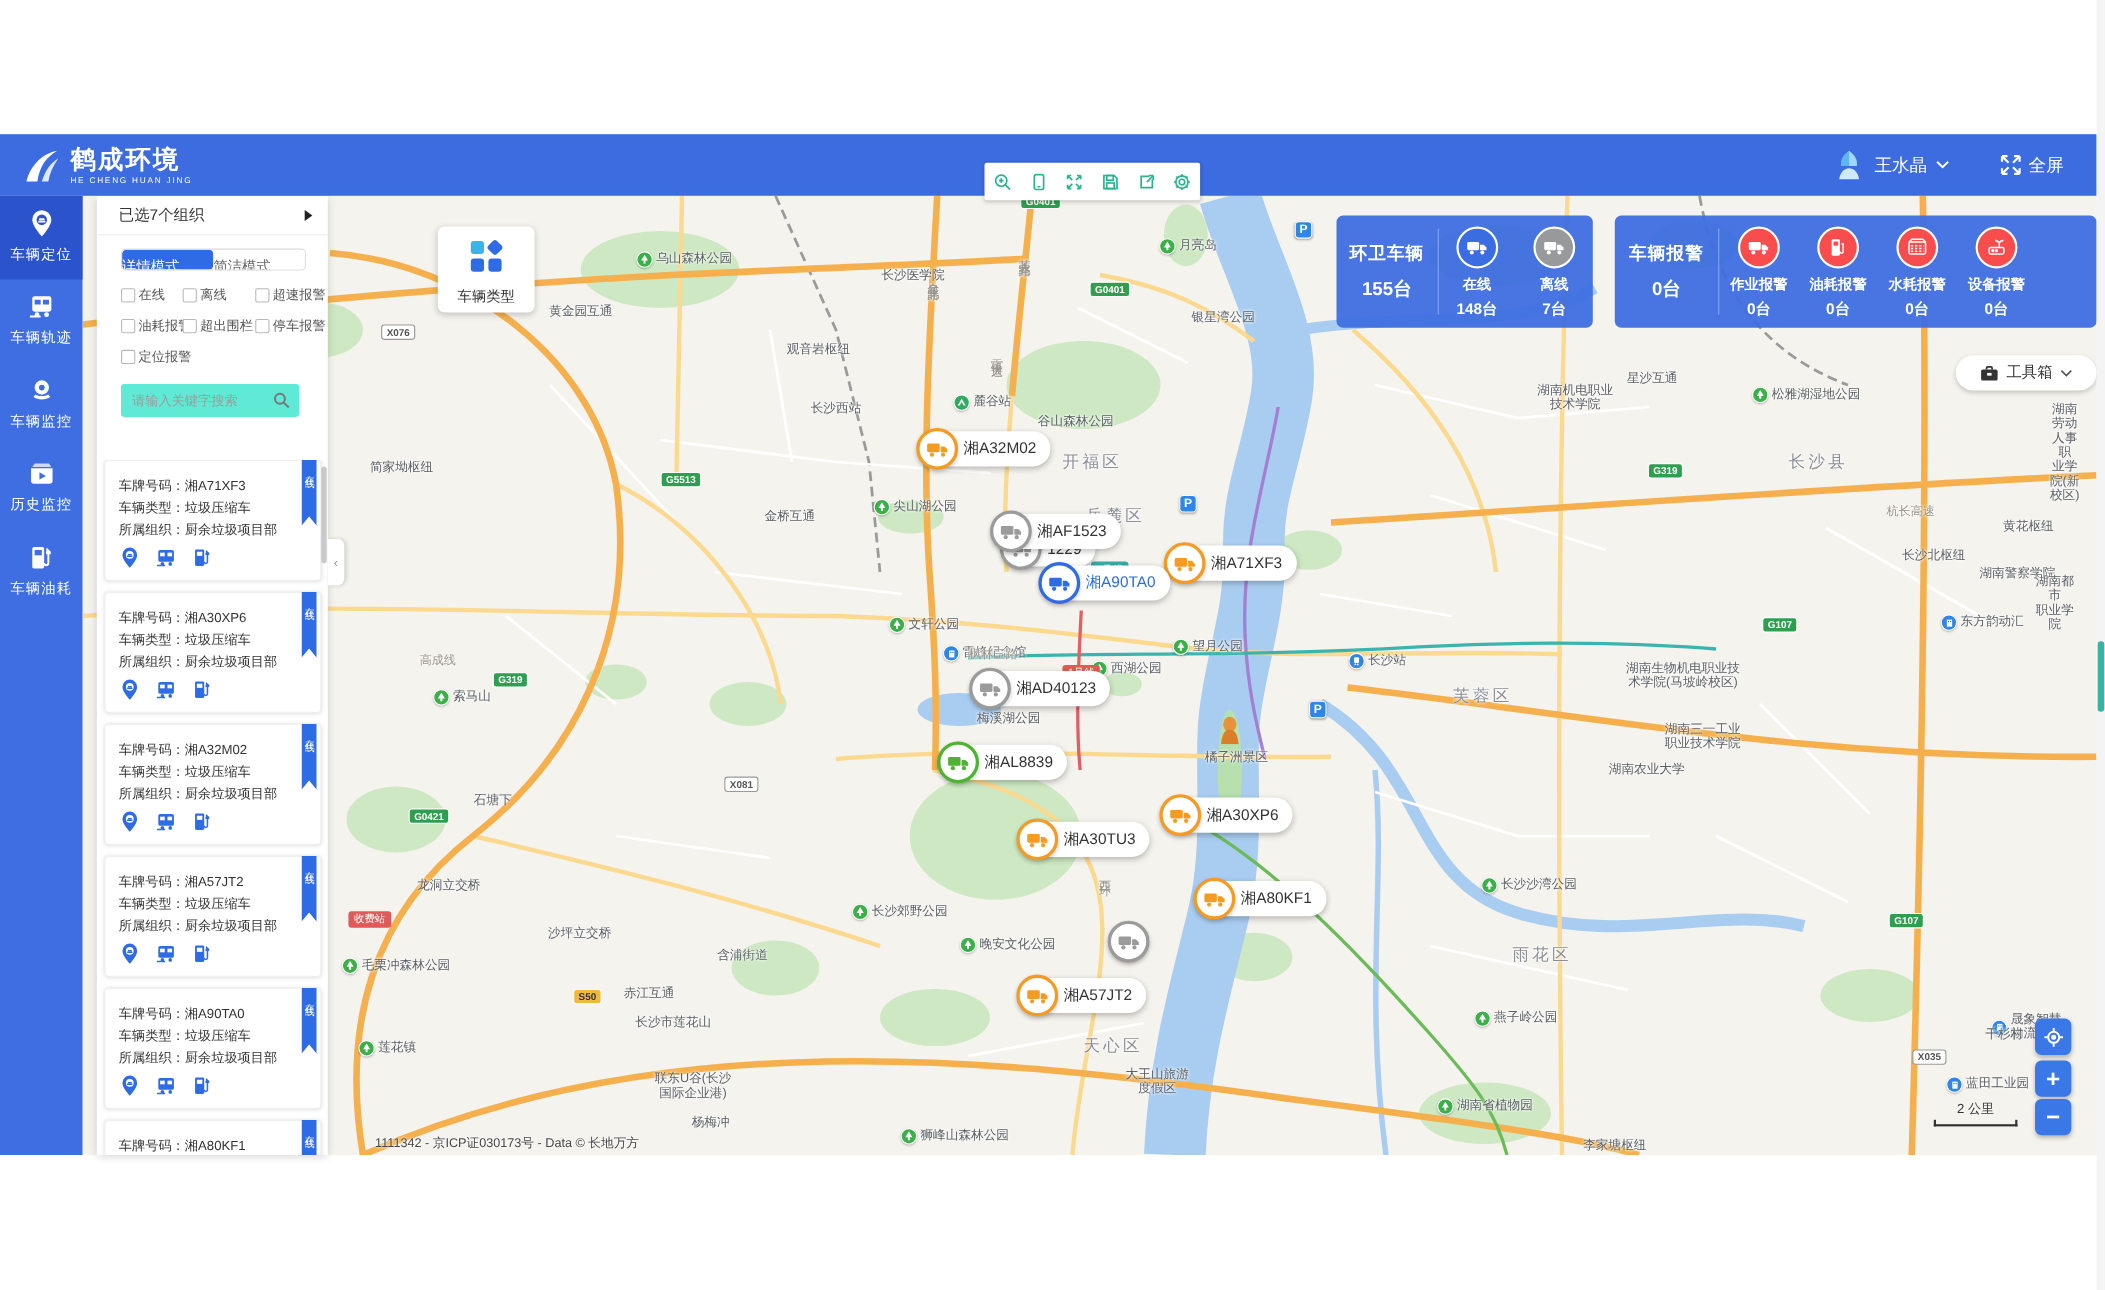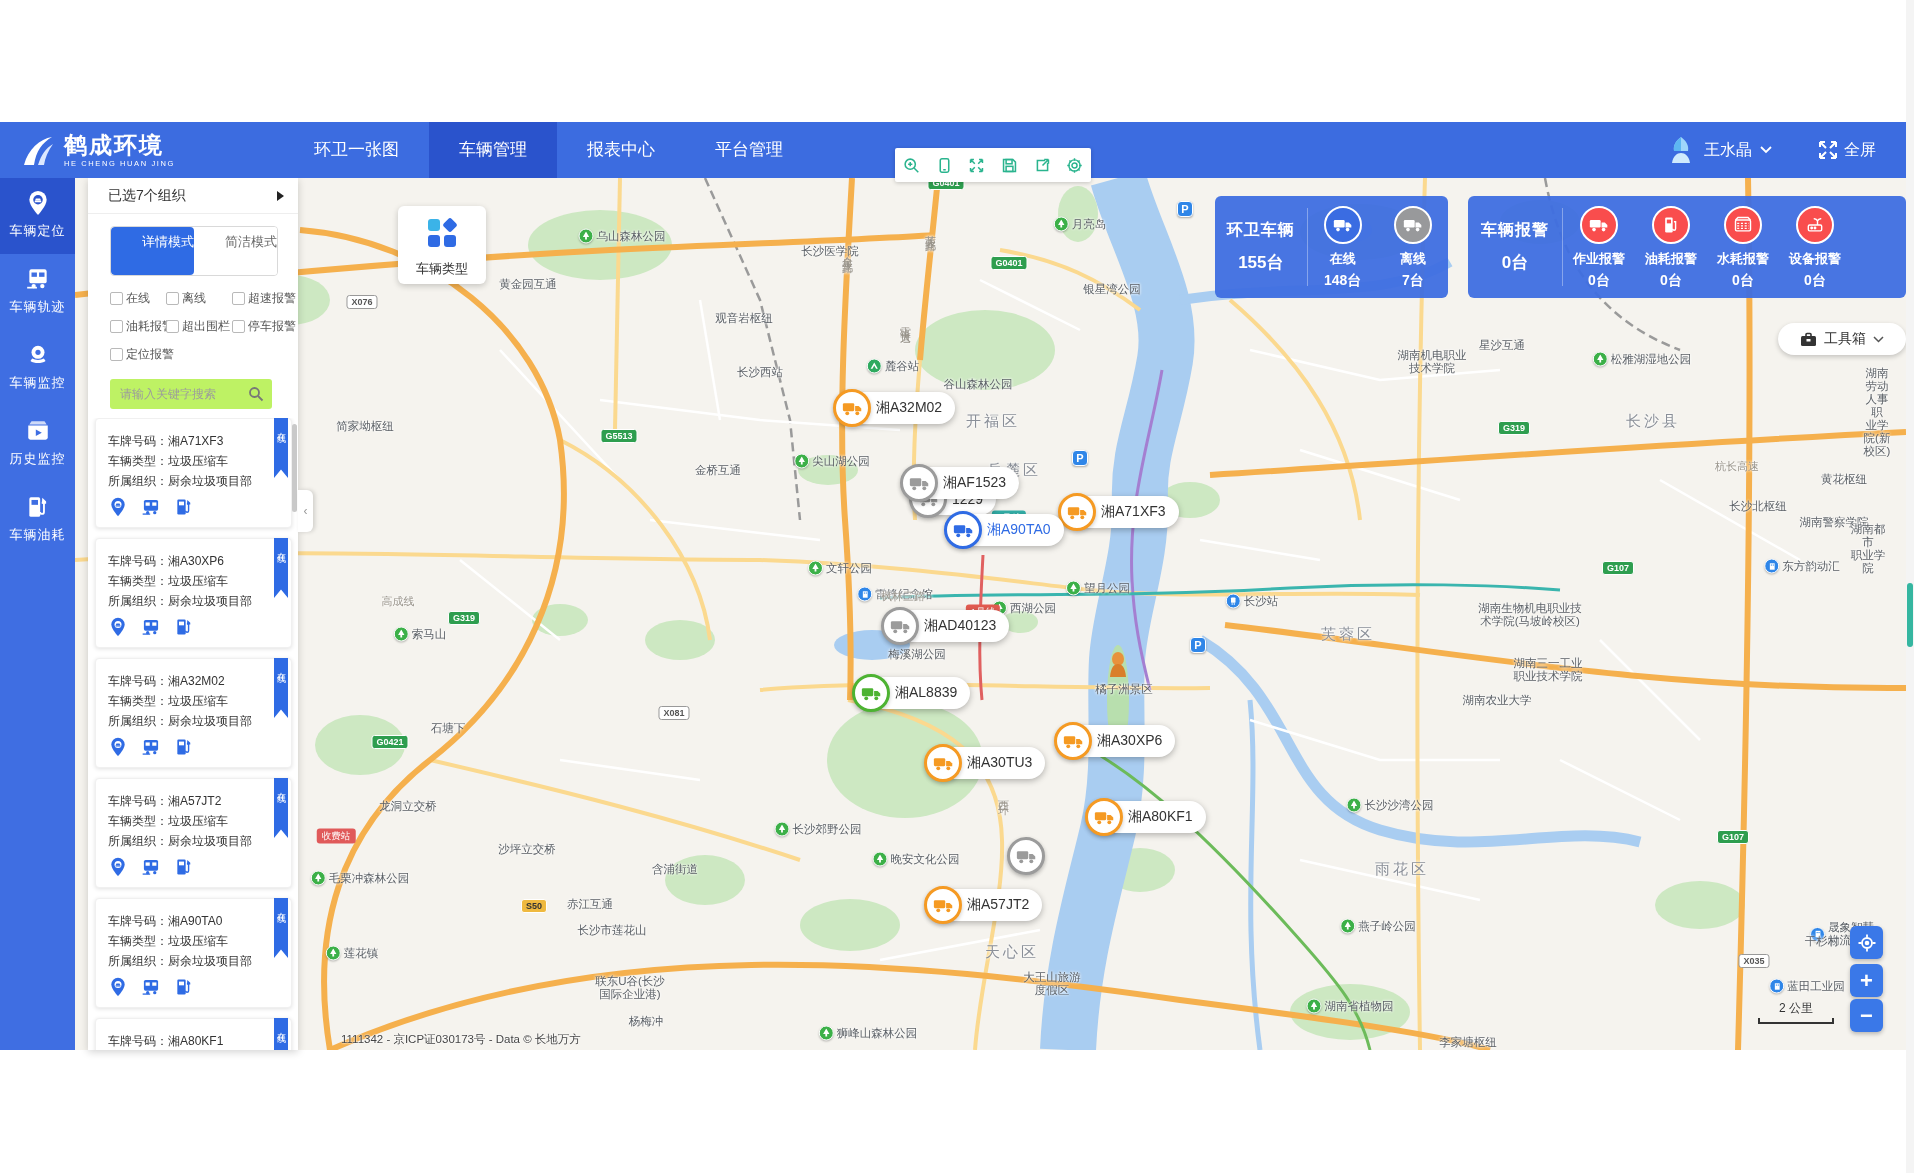--- a/index.html
+++ b/index.html
@@ -28,27 +28,27 @@
   .sb-item.active { background:#2a53cc; }
   .sb-item .ic { display:block; margin:0 auto 6px auto; width:26px; height:26px; }
   .sb-label { font-size:13px; letter-spacing:1px; }
 
   
   .panel { position:absolute; left:88px; top:178px; width:210px; height:872px; background:#fff; box-shadow:0 2px 8px rgba(0,0,0,.18); z-index:20; }
   .org-row { height:36px; display:flex; align-items:center; padding:0 14px 0 20px; border-bottom:1px solid #eee; cursor:pointer; }
   .org-txt { font-size:14px; color:#333; flex:1; }
   .org-arrow { width:0; height:0; border-left:7px solid #222; border-top:5px solid transparent; border-bottom:5px solid transparent; }
   .tabs { display:flex; margin:12px 20px 0 22px; border:1px solid #d9d9d9; border-radius:4px; overflow:hidden; }
-  .tab { flex:1; height:48px; line-height:30px; text-align:right; font-size:13px; color:#666; background:#fff; cursor:pointer; }
+  .tab { flex:1; height:18px; line-height:30px; text-align:left; font-size:13px; color:#666; background:#fff; cursor:pointer; }
   .tab.active { background:#2f6be4; color:#fff; border-radius:4px; }
   .filters { display:grid; grid-template-columns:56px 66px 1fr; row-gap:11px; margin:14px 6px 0 22px; }
   .chk { display:flex; align-items:center; font-size:12px; color:#555; cursor:pointer; white-space:nowrap; }
   .chk .box { width:13px; height:13px; border:1px solid #b9b9b9; border-radius:2px; background:#fff; margin-right:3px; flex:none; }
   .search { position:relative; margin:16px 26px 0 22px; }
-  .search input { width:162px; height:30px; background:#bef264; border:none; border-radius:3px; padding:0 28px 0 10px; font-size:12px; color:#666; outline:none; }
+  .search input { width:162px; height:30px; background:#5eead4; border:none; border-radius:3px; padding:0 28px 0 10px; font-size:12px; color:#666; outline:none; }
   .search input::placeholder { color:#9c9c9c; }
   .search .mag { position:absolute; right:8px; top:7px; width:16px; height:16px; }
   .cards { position:absolute; left:0; top:240px; width:210px; height:632px; overflow:hidden; }
   .card { position:relative; margin:0 6px 10px 7px; width:197px; background:#fff; border:1px solid #f0f0f0; border-radius:4px; box-shadow:0 1px 4px rgba(0,0,0,.12); padding:12px 10px 10px 12px; cursor:pointer; }
   .card .ln { font-size:12px; color:#333; line-height:20px; white-space:nowrap; }
   .card-icons { display:flex; gap:13px; margin-top:6px; }
   .card-icons .ci { width:20px; height:20px; }
   .ribbon { position:absolute; right:3px; top:-1px; width:14px; height:60px; background:#2f6be4; clip-path:polygon(0 0,100% 0,100% 100%,50% 86%,0 100%); display:flex; justify-content:center; padding-top:7px; }
   .ribbon span { writing-mode:vertical-rl; font-size:9px; color:#fff; letter-spacing:2px; }
   .lscroll { position:absolute; right:1px; top:246px; width:5px; height:620px; }
@@ -598,26 +598,20 @@
     <div class="logo">
       <svg width="38" height="38" viewBox="0 0 38 38">
           <path d="M6 34 C10 18 22 8 34 6 C24 12 18 20 16 34 Z" fill="#fff"></path>
           <path d="M20 34 C23 24 28 17 35 13 C30 20 27 27 26 34 Z" fill="#dce8ff"></path>
         </svg>
       <div class="logo-txt">
         <div class="logo-title">鹤成环境</div>
         <div class="logo-sub">HE CHENG HUAN JING</div>
       </div>
     </div>
-    <div class="nav" id="nav">
-        <div class="nav-item">环卫一张图</div>
-        <div class="nav-item active">车辆管理</div>
-        <div class="nav-item">报表中心</div>
-        <div class="nav-item">平台管理</div>
-      </div>
     <div class="hdr-right">
       <svg class="avatar" viewBox="0 0 30 30">
           <path d="M15 2 C20 6 23 10 22 16 L8 16 C7 10 10 6 15 2 Z" fill="#9fd6fb"></path>
           <path d="M15 2 L15 16 L8 16 C7 10 10 6 15 2 Z" fill="#5db6f2"></path>
           <path d="M6 28 C7 21 11 18 15 18 C19 18 23 21 24 28 Z" fill="#cfeafd"></path>
         </svg>
       <span class="uname">王水晶</span>
       <svg class="chev" width="12" height="8" viewBox="0 0 12 8">
           <path d="M1 1 L6 6 L11 1" fill="none" stroke="#fff" stroke-width="1.8"></path>
         </svg>

